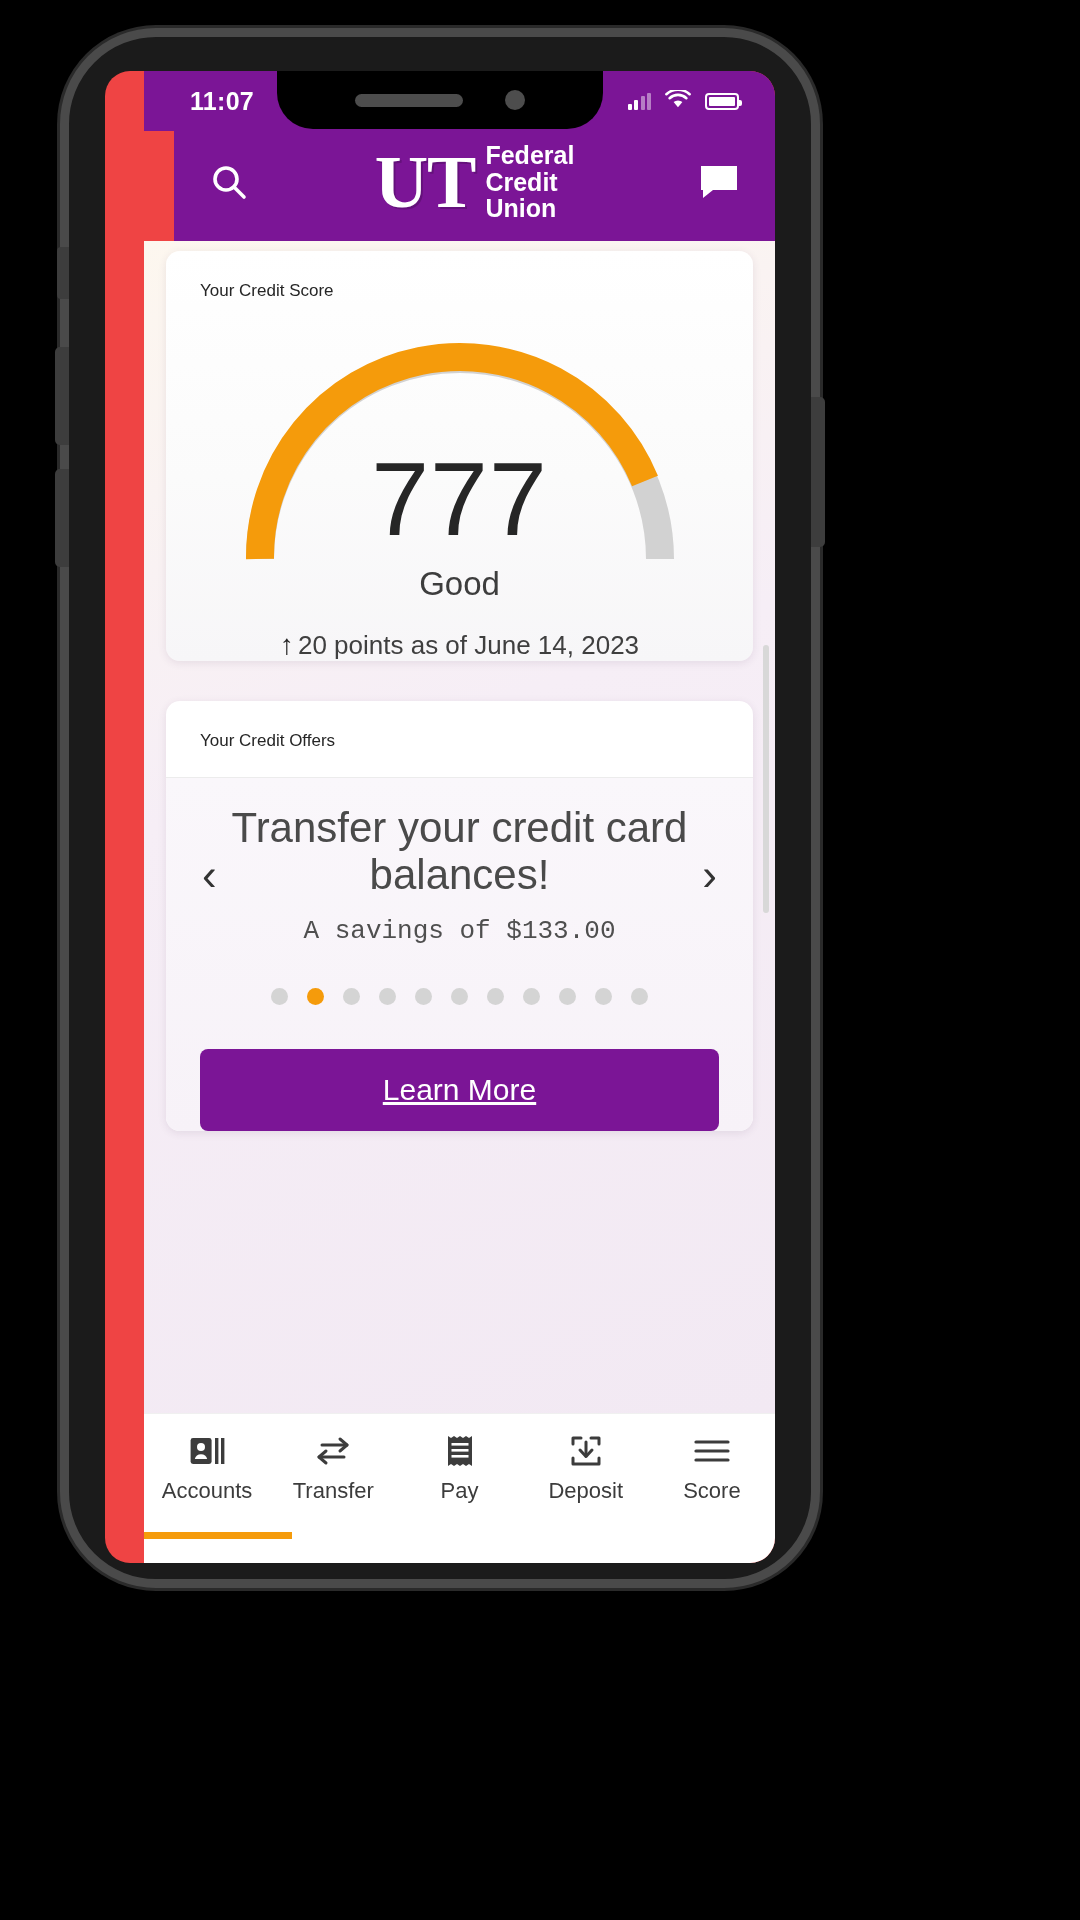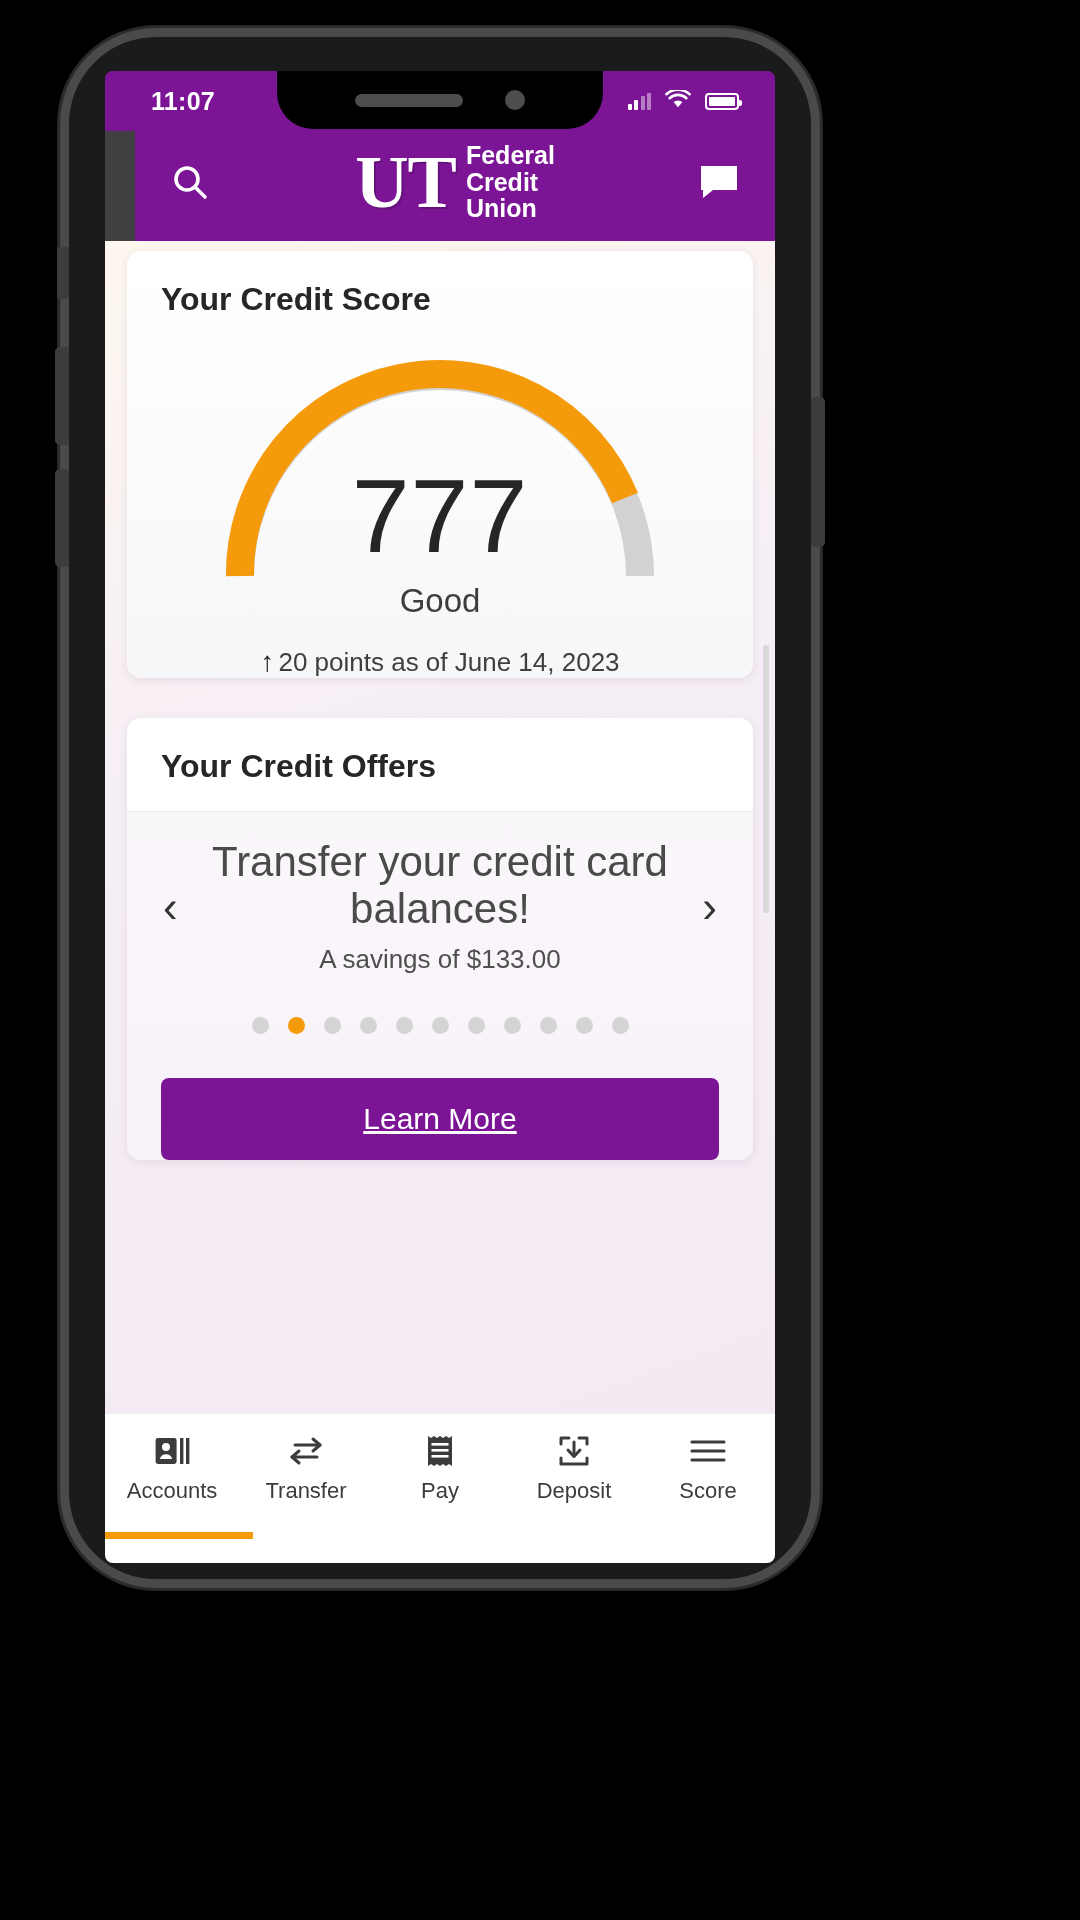--- a/index.html
+++ b/index.html
@@ -42,23 +42,24 @@
   .btn-volup { left: -14px; top: 310px;  width: 14px; height: 98px; border-radius: 5px 0 0 5px; }
   .btn-voldn { left: -14px; top: 432px;  width: 14px; height: 98px; border-radius: 5px 0 0 5px; }
   .btn-power { right: -14px; top: 360px; width: 14px; height: 150px; border-radius: 0 5px 5px 0; }
 
   .phone-screen {
     position: absolute;
     left: 36px;
     top: 34px;
     width: 670px;
     height: 1492px;
-    border-radius: 8px;
+    border-radius: 25px;
     overflow: hidden;
-    background: #404040;
+    background: #ef4444;
+    padding-left: 39px;
   }
 
   
   .notch {
     position: absolute;
     left: 50%;
     transform: translateX(-50%);
     top: 0;
     width: 326px;
     height: 58px;
@@ -154,22 +155,22 @@
 
   .card {
     background: #ffffff;
     border-radius: 14px;
     box-shadow: 0 2px 9px rgba(70,40,80,.10);
     margin-bottom: 40px;
   }
   .card-score { background: linear-gradient(180deg,#ffffff 0%,#fbfbfb 55%,#f7f6f8 100%); }
 
   .card-title {
-    font-size: 32px;
-    font-weight: 700;
+    font-size: 17px;
+    font-weight: 400;
     color: #262626;
     padding: 30px 34px 26px 34px;
   }
   .card-title.bordered { border-bottom: 1px solid #ececec; }
 
   
   .gauge-wrap {
     position: relative;
     width: 452px;
     height: 244px;
@@ -238,21 +239,22 @@
   .offer-text { flex: 1 1 auto; text-align: center; }
   .offer-headline {
     font-size: 42px;
     color: #4a4a4a;
     line-height: 1.12;
     font-weight: 400;
   }
   .offer-sub {
     font-size: 26px;
     color: #4f4f4f;
-    margin-top: 12px;
+    margin-top: 18px;
+    font-family: Liberation Mono, monospace;
   }
 
   .dots {
     display: flex;
     justify-content: center;
     gap: 19px;
     margin: 42px 0 0 0;
   }
   .dot { width: 17px; height: 17px; border-radius: 50%; background: #d4d4d4; }
   .dot.active { background: #F59B0B; }

